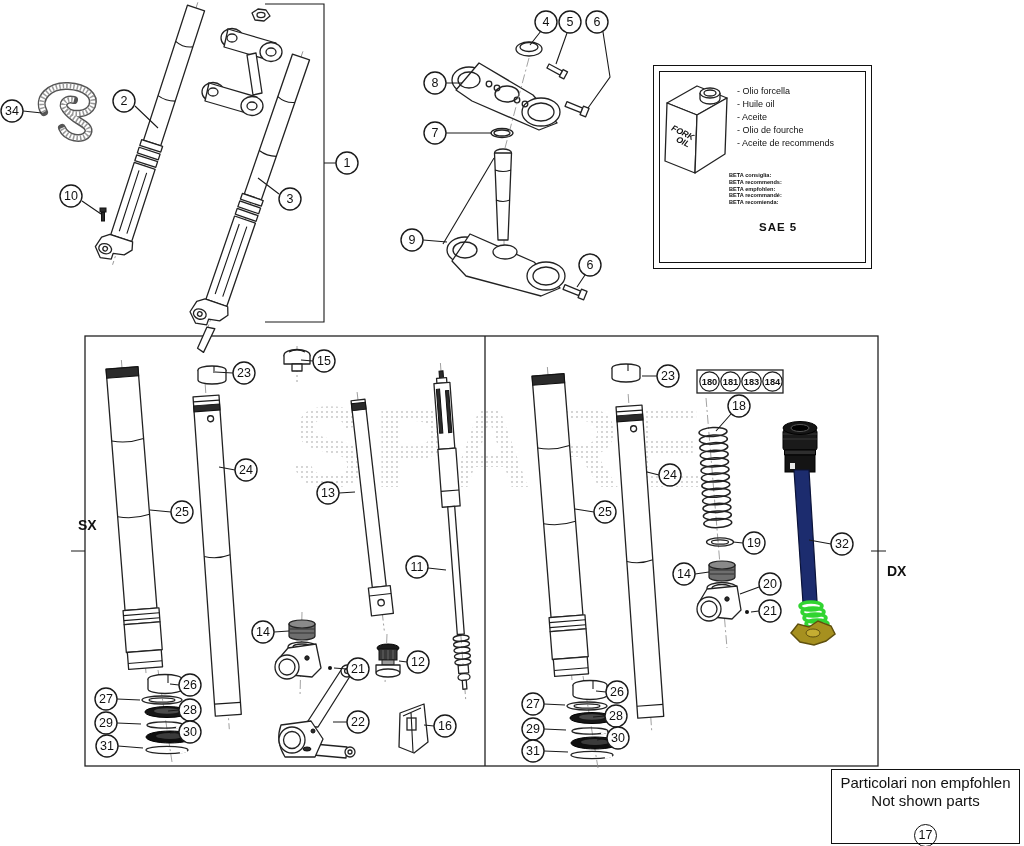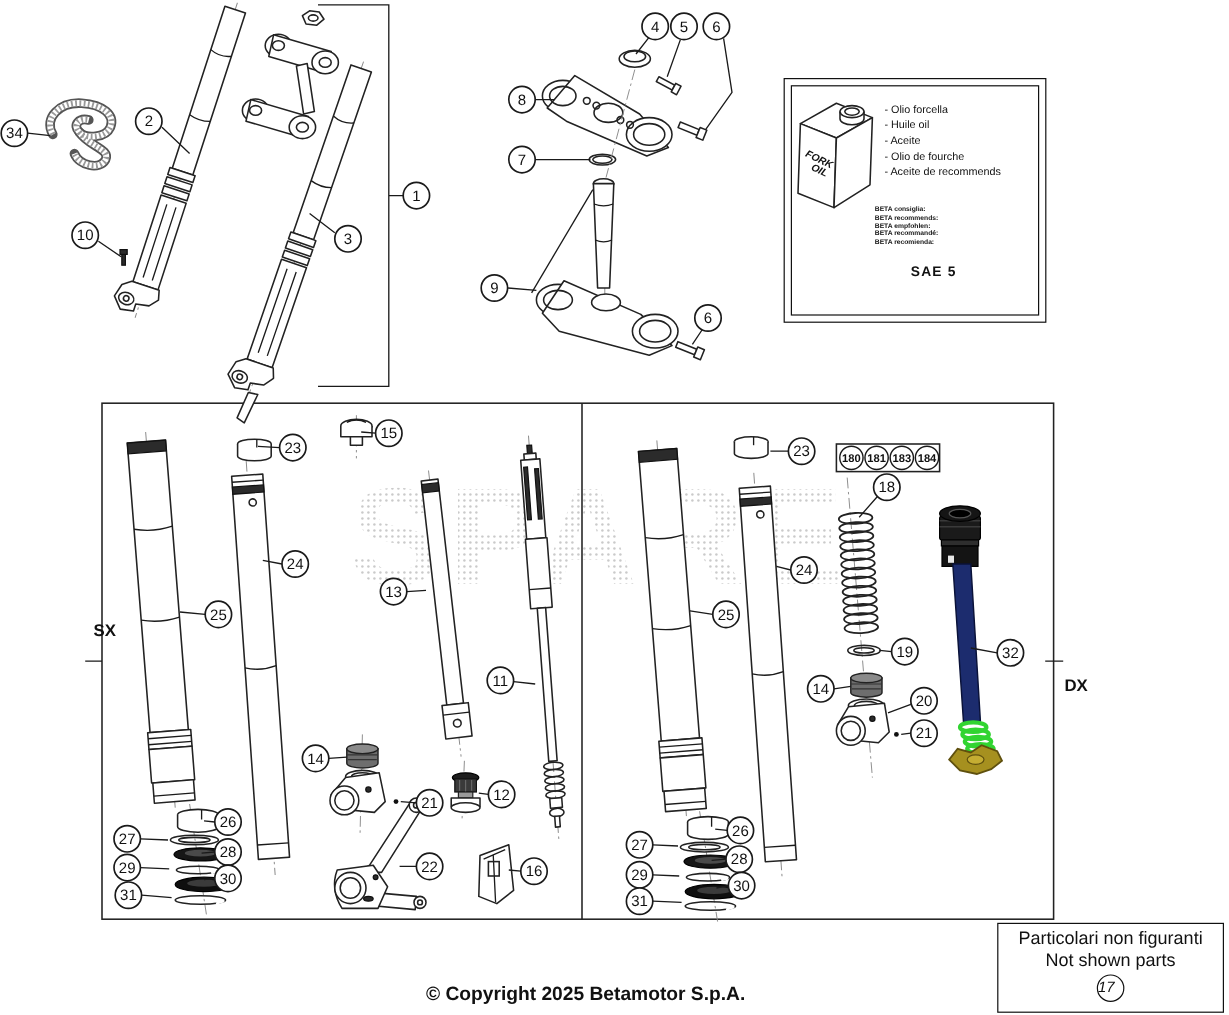--- a/index.html
+++ b/index.html
@@ -21,21 +21,21 @@
   .oilbox-inner{position:absolute;left:5px;top:5px;right:5px;bottom:5px;border:1.1px solid #111;}
   .can{left:663px;top:79px;width:70px;height:100px;}
   .canlbl{font:italic 700 8.5px "Liberation Sans",sans-serif;fill:#111;}
   .products{left:737px;top:85px;font-size:9px;line-height:13px;font-weight:500;white-space:nowrap;}
   .recos{left:729px;top:172px;font-size:5.6px;line-height:6.8px;font-weight:700;white-space:nowrap;}
   .grade{left:715px;top:221px;font-size:11.5px;font-weight:700;letter-spacing:1px;margin-left:44px;}
   .sidelbl{font-size:14px;font-weight:700;}
   .notshown{left:831px;top:769px;width:187px;height:73px;border:1.6px solid #111;text-align:center;}
   .notshown .t{font-size:15px;line-height:18px;}
   .badge17{display:inline-block;width:21px;height:21px;border:1.4px solid #111;border-radius:50%;
-           font-size:12.5px;line-height:21px;text-align:left;margin-top:2px;font-style:italic;}
+           font-size:12.5px;line-height:21px;text-align:center;margin-top:14px;}
   .copyright{left:318px;top:820px;width:340px;text-align:center;font-size:16px;font-weight:700;}
 </style>
 </head>
 <body>
 
 <div id="stage">
 
 <svg width="1024" height="846" viewBox="0 0 1024 846">
   <defs>
     <pattern id="halftone" width="5" height="5" patternUnits="userSpaceOnUse">
@@ -634,20 +634,19 @@
   <div>BETA empfohlen:</div>
   <div>BETA recommandé:</div>
   <div>BETA recomienda:</div>
 </div>
 <div class="abs grade">SAE 5</div>
 
 <div class="abs sidelbl" style="left:52px;top:517px;margin-left:26px;">SX</div>
 <div class="abs sidelbl" style="left:887px;top:543px;margin-top:20px;">DX</div>
 
 <div class="abs notshown">
-  <div class="t" style="margin-top:4px;">Particolari non figuranti</div>
+  <div class="t" style="margin-top:4px;">Particolari non empfohlen</div>
   <div class="t">Not shown parts</div>
   <span class="badge17">17</span>
 </div>
 
-<div class="abs copyright">© Copyright 2025 Betamotor S.p.A.</div>
 
 </div>
 
 </body></html>

